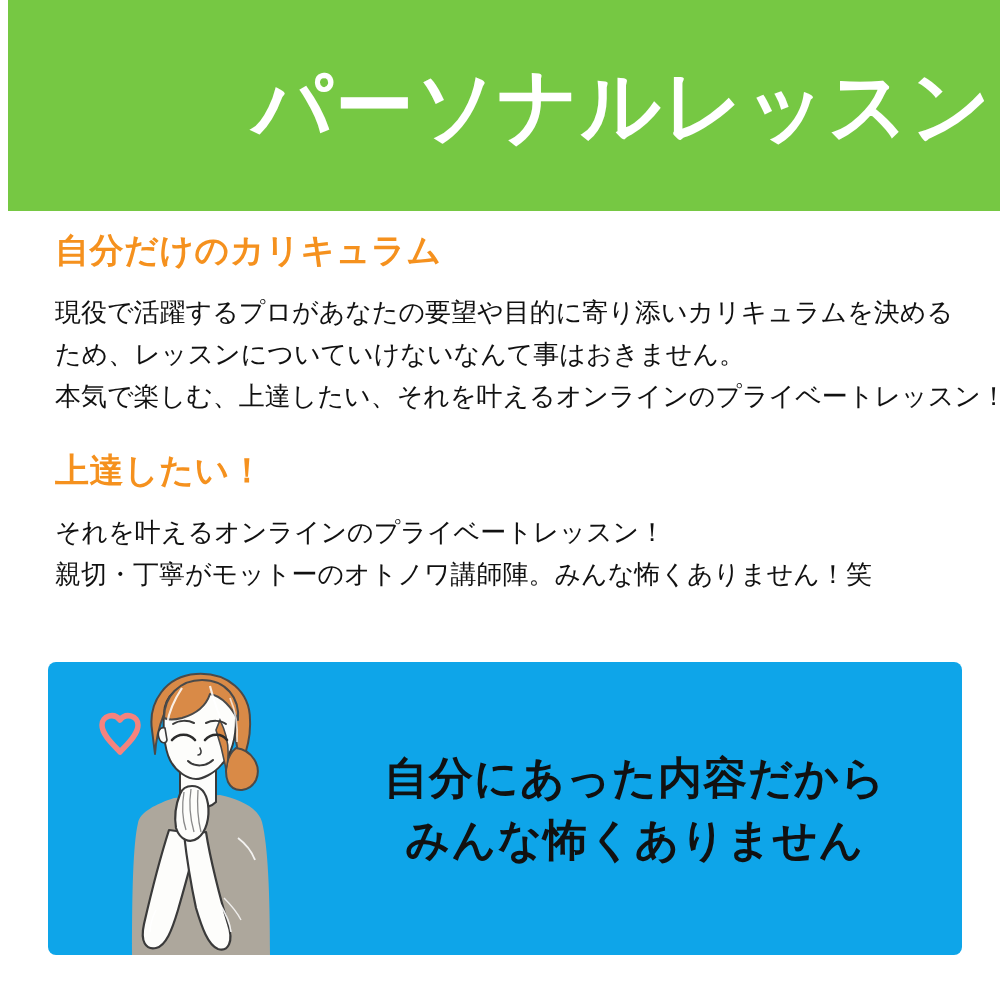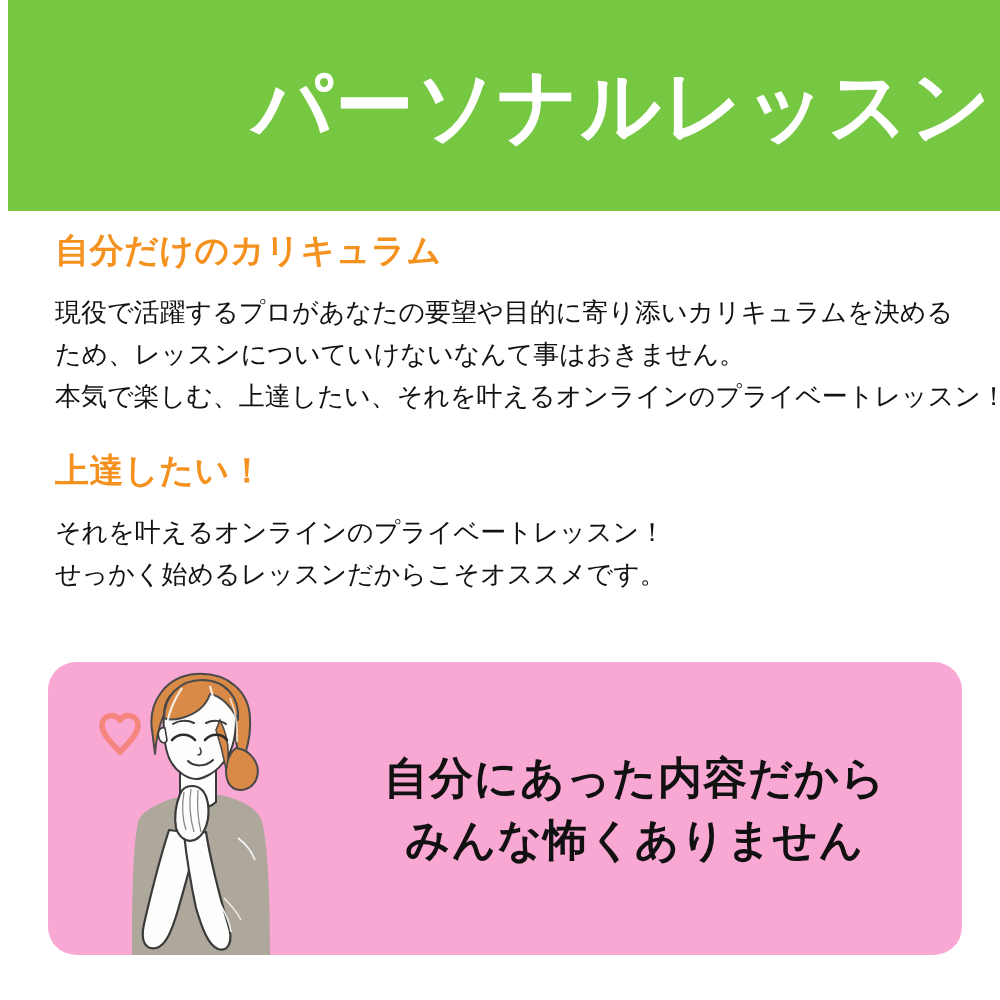--- a/index.html
+++ b/index.html
@@ -58,22 +58,22 @@
   #section-1 { top:232px; }
   #section-1 .section-body { margin-top:22px; }
   #section-2 { top:452px; }
   #section-2 .section-body { margin-top:22px; }
 
   
   .promo-card {
     position:absolute;
     left:48px; top:662px;
     width:914px; height:293px;
-    background:#f9a8d4;
-    border-radius:28px;
+    background:#0ea5e9;
+    border-radius:8px;
     overflow:hidden;
   }
   .promo-illustration {
     position:absolute;
     left:22px; bottom:0;
     width:260px; height:293px;
   }
   .promo-text {
     position:absolute;
     left:260px; top:0;
@@ -109,21 +109,21 @@
       <span class="line">現役で活躍するプロがあなたの要望や目的に寄り添いカリキュラムを決める</span>
       <span class="line">ため、レッスンについていけないなんて事はおきません。</span>
       <span class="line">本気で楽しむ、上達したい、それを叶えるオンラインのプライベートレッスン！</span>
     </div>
   </div>
 
   <div class="section" id="section-2">
     <div class="section-heading">上達したい！</div>
     <div class="section-body">
       <span class="line">それを叶えるオンラインのプライベートレッスン！</span>
-      <span class="line">せっかく始めるレッスンだからこそオススメです。</span>
+      <span class="line">親切・丁寧がモットーのオトノワ講師陣。みんな怖くありません！笑</span>
     </div>
   </div>
 
   <div class="promo-card">
 
     <div class="promo-illustration">
       <svg viewBox="0 0 260 293" width="260" height="293" xmlns="http://www.w3.org/2000/svg">
 
         <g>
           <path d="M32 63 C32 54, 44 50, 50 58 C56 50, 68 54, 68 63 C68 74, 54 85, 50 90 C46 85, 32 74, 32 63 Z" fill="none" stroke="#f5837e" stroke-width="5.5" stroke-linejoin="round"></path>

